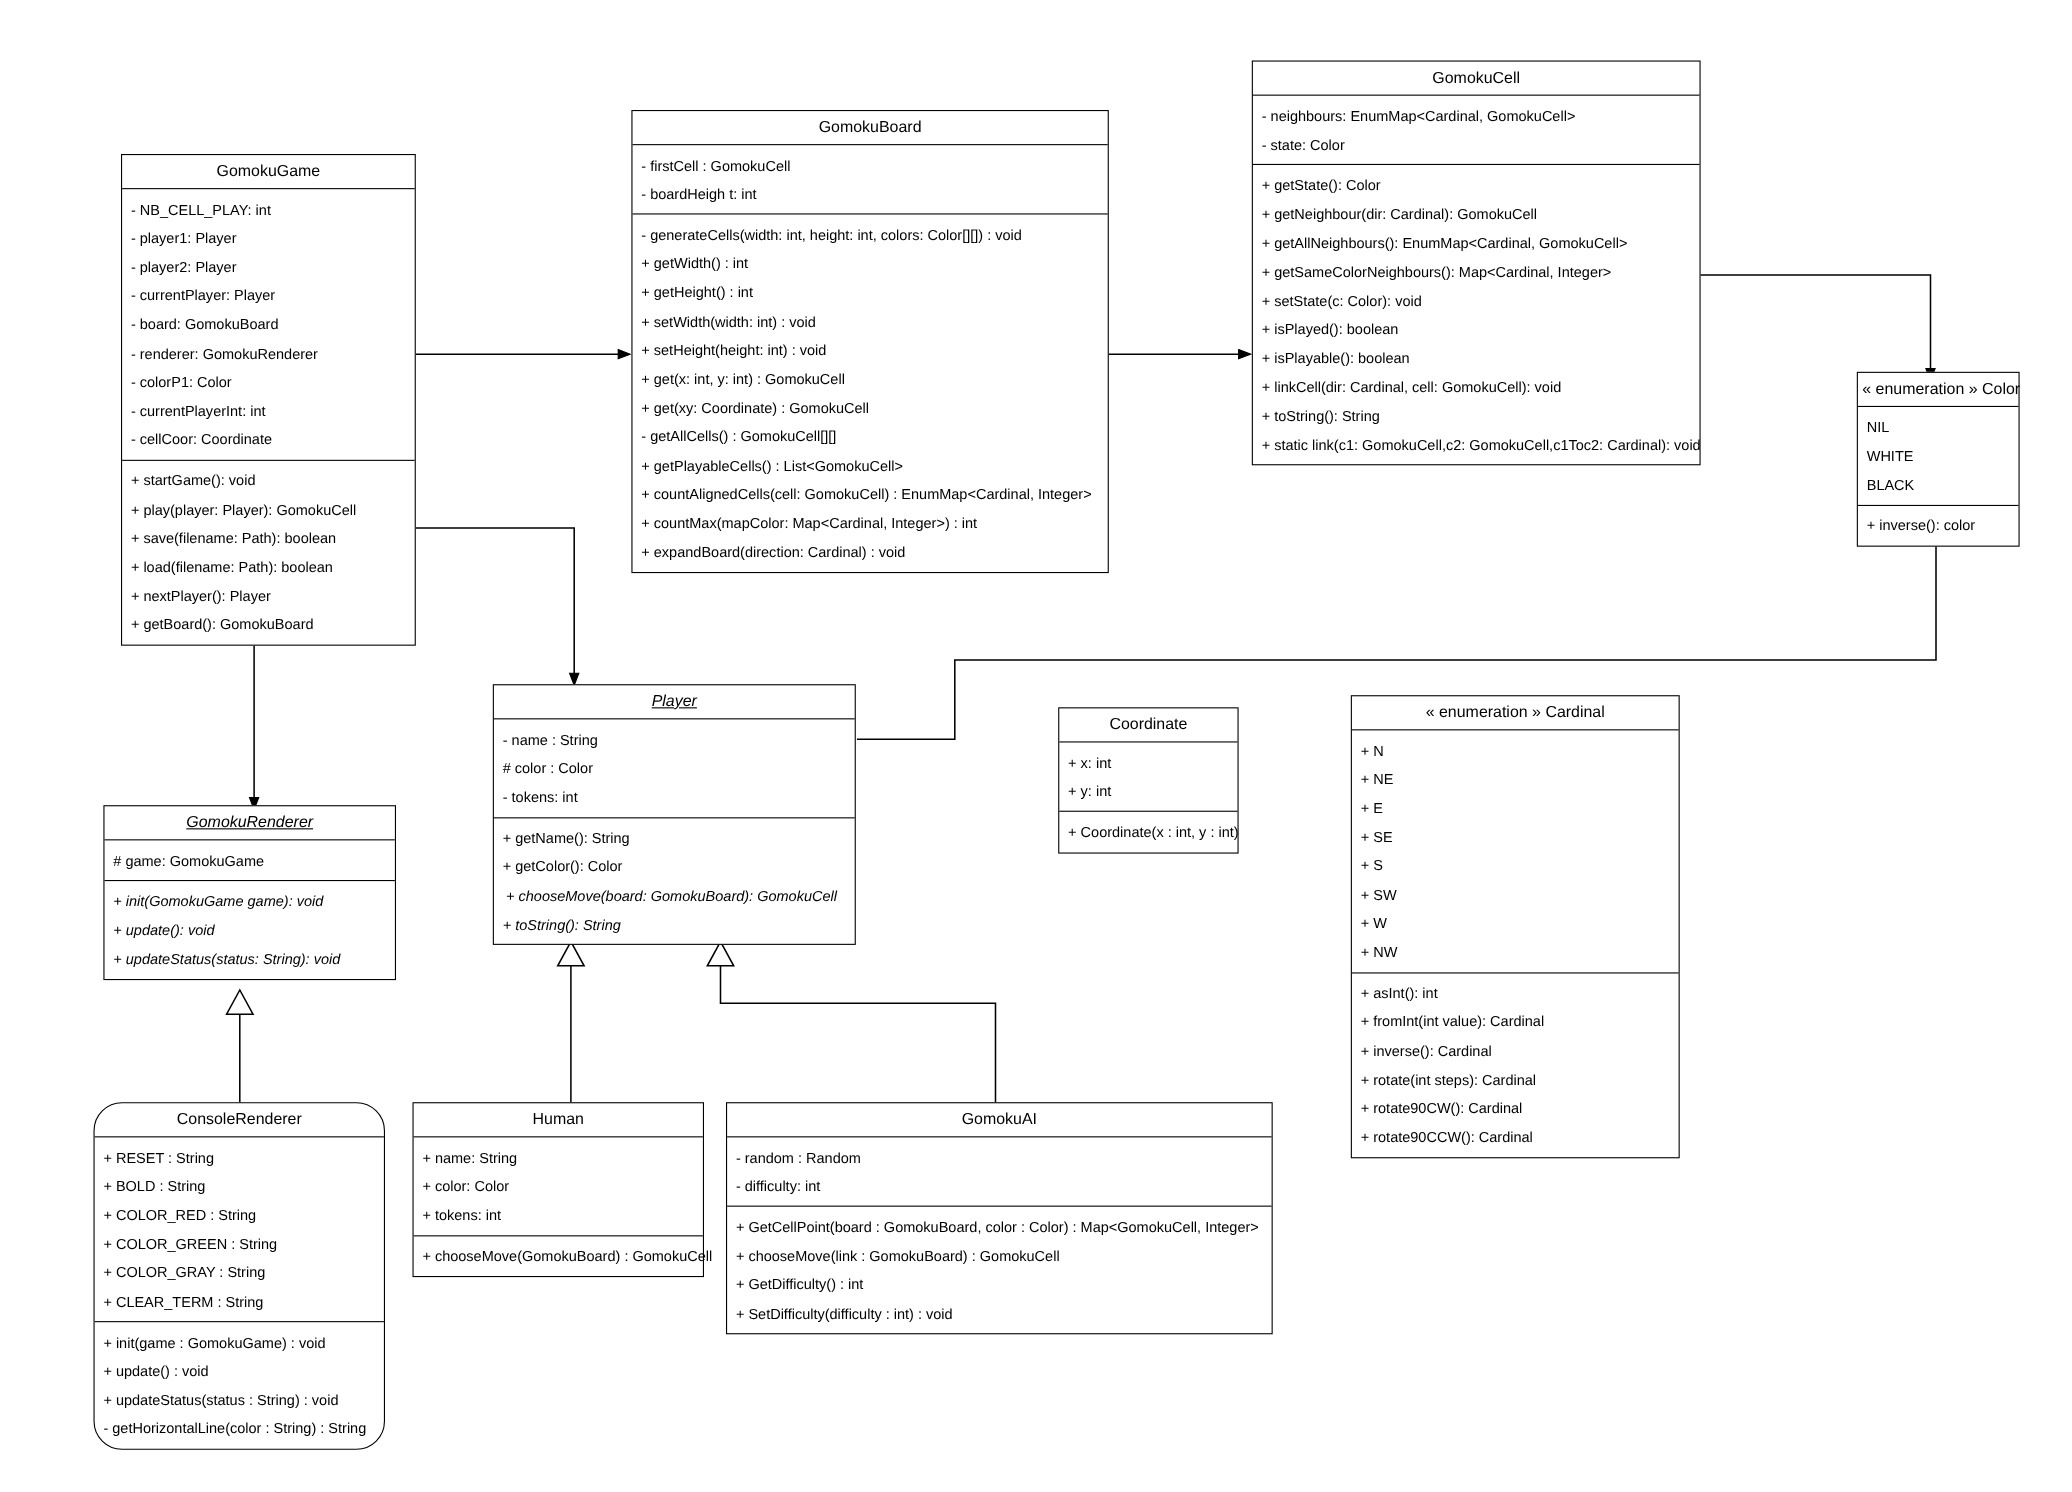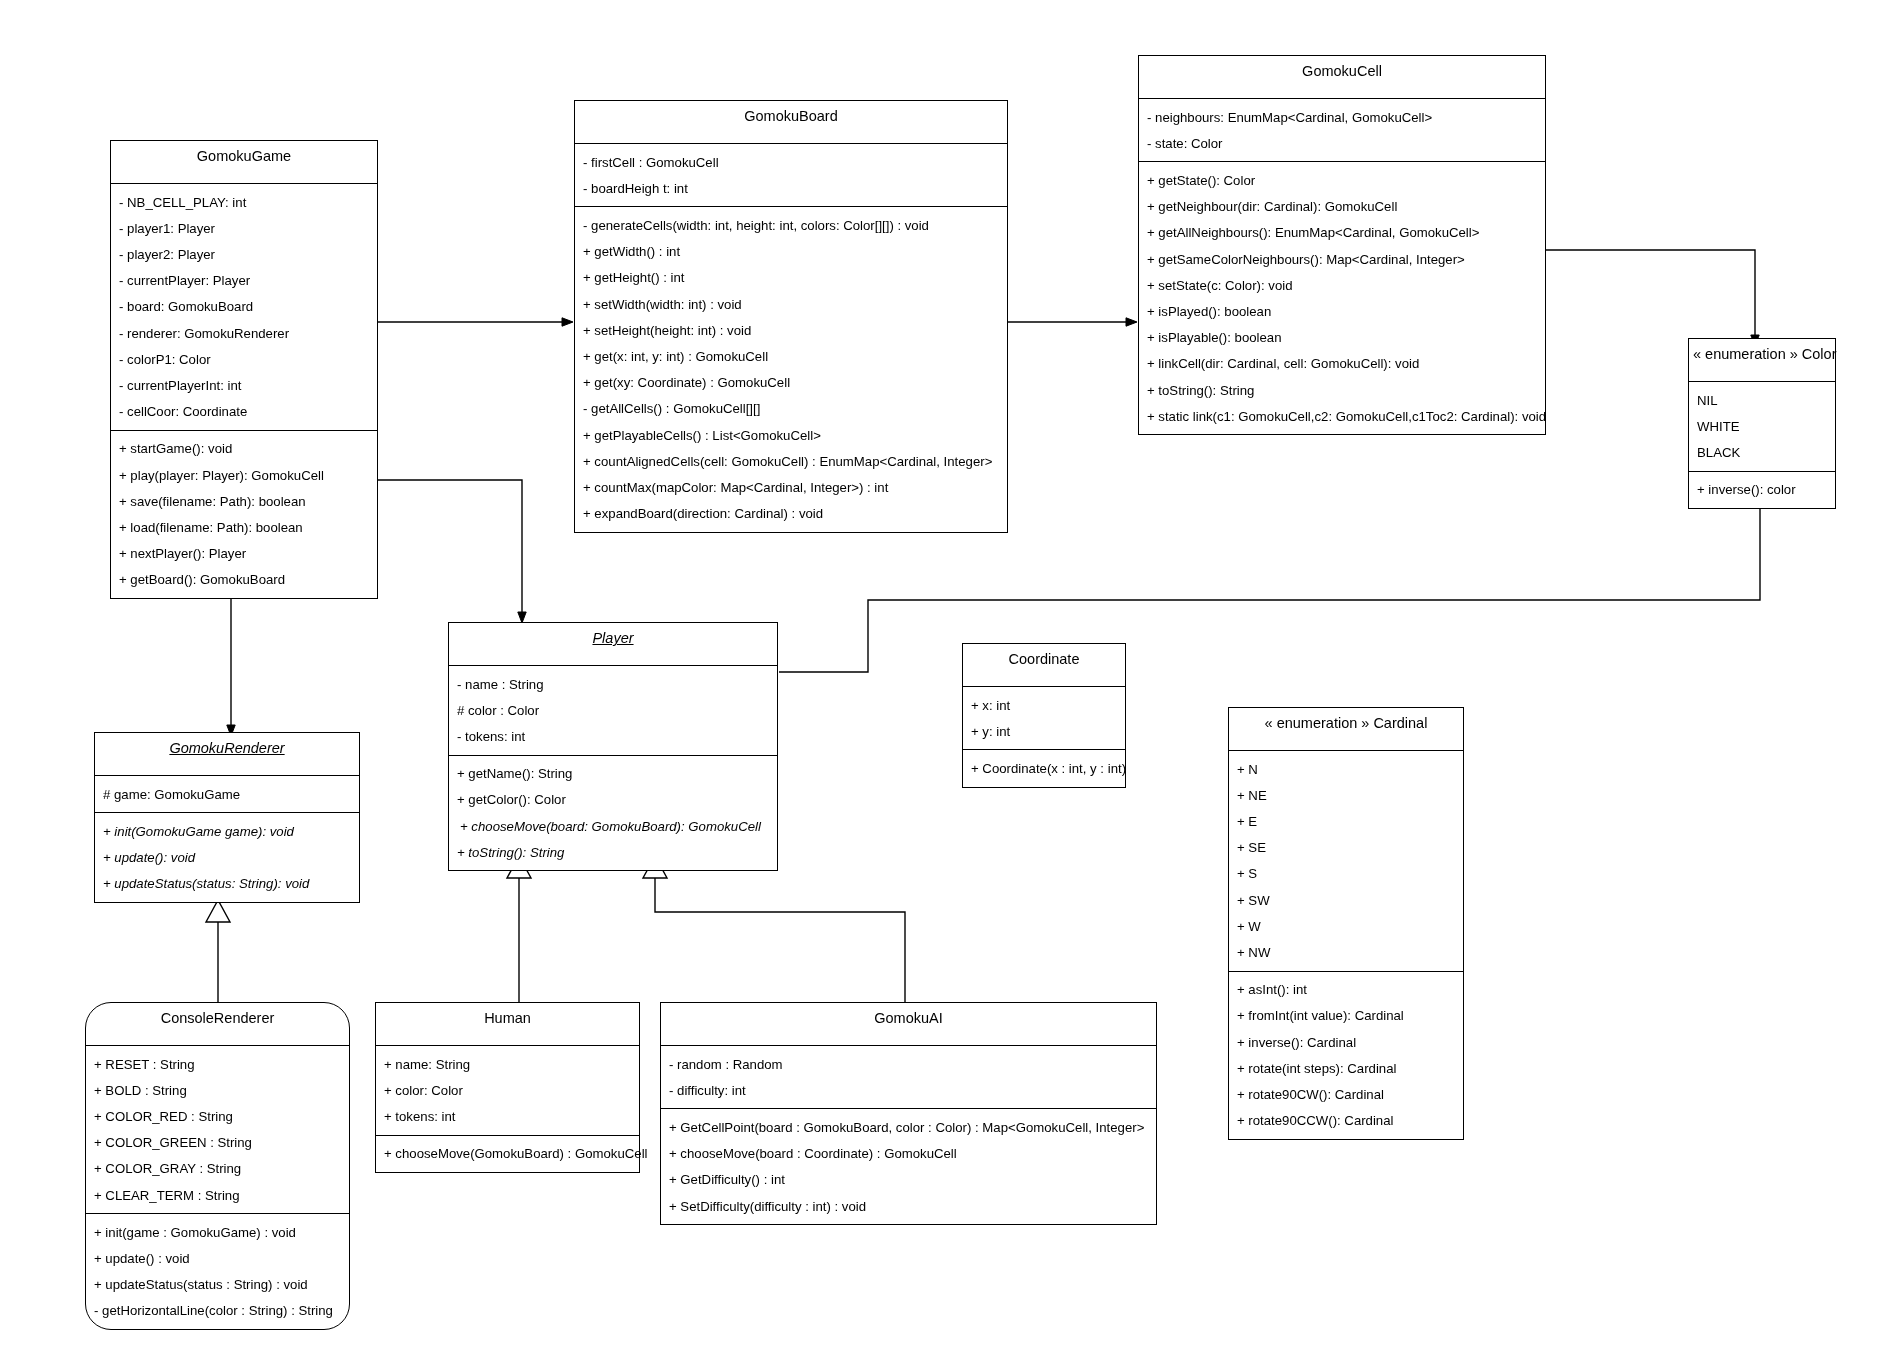--- a/index.html
+++ b/index.html
@@ -21,21 +21,21 @@
     pointer-events: none;
   }
   .umlbox {
     position: absolute;
     border: 1.3px solid #000;
     background: #fff;
   }
   .uml-title {
     text-align: center;
     font-size: 14.5px;
-    padding: 7px 4px 19px 4px;
+    padding: 7px 4px 7px 4px;
     border-bottom: 1.3px solid #000;
     white-space: nowrap;
   }
   .uml-title.abstract { font-style: italic; text-decoration: underline; }
   .uml-section {
     border-bottom: 1.3px solid #000;
     padding: 5px 0 5px 0;
   }
   .uml-section:last-child { border-bottom: none; }
   .uml-row {
@@ -180,21 +180,21 @@
     <div class="uml-title">Coordinate</div>
     <div class="uml-section">
       <div class="uml-row">+ x: int</div>
       <div class="uml-row">+ y: int</div>
     </div>
     <div class="uml-section">
       <div class="uml-row">+ Coordinate(x : int, y : int)</div>
     </div>
   </div>
 
-  <div class="umlbox" style="left:1228px; top:707px; width:236px;">
+  <div class="umlbox" style="left:1228px; top:632px; width:299px;">
     <div class="uml-title">« enumeration » Cardinal</div>
     <div class="uml-section">
       <div class="uml-row">+ N</div>
       <div class="uml-row">+ NE</div>
       <div class="uml-row">+ E</div>
       <div class="uml-row">+ SE</div>
       <div class="uml-row">+ S</div>
       <div class="uml-row">+ SW</div>
       <div class="uml-row">+ W</div>
       <div class="uml-row">+ NW</div>
@@ -252,19 +252,19 @@
   </div>
 
   <div class="umlbox" style="left:660px; top:1002px; width:497px;">
     <div class="uml-title">GomokuAI</div>
     <div class="uml-section">
       <div class="uml-row">- random : Random</div>
       <div class="uml-row">- difficulty: int</div>
     </div>
     <div class="uml-section">
       <div class="uml-row">+ GetCellPoint(board : GomokuBoard, color : Color) : Map&lt;GomokuCell, Integer&gt;</div>
-      <div class="uml-row">+ chooseMove(board : Coordinate) : GomokuCell</div>
+      <div class="uml-row">+ chooseMove(link : GomokuBoard) : GomokuCell</div>
       <div class="uml-row">+ GetDifficulty() : int</div>
       <div class="uml-row">+ SetDifficulty(difficulty : int) : void</div>
     </div>
   </div>
 
 </div>
 
 </body></html>

